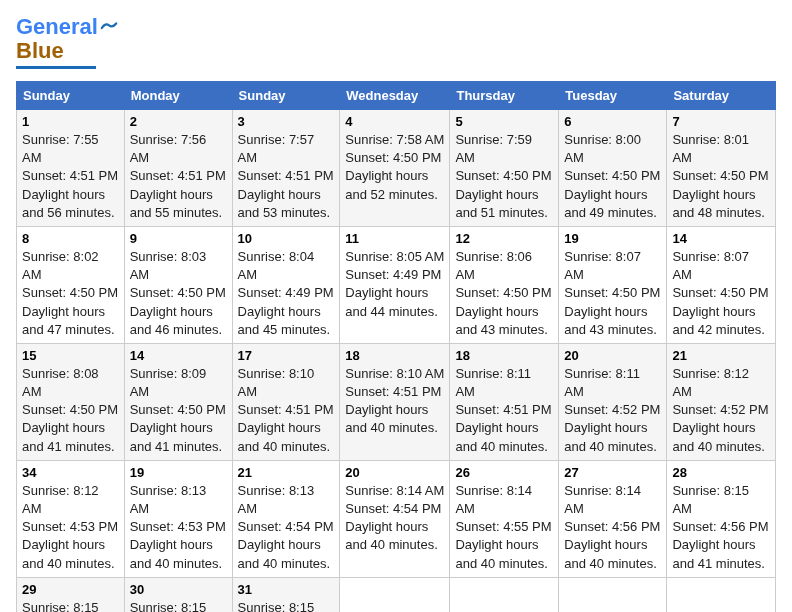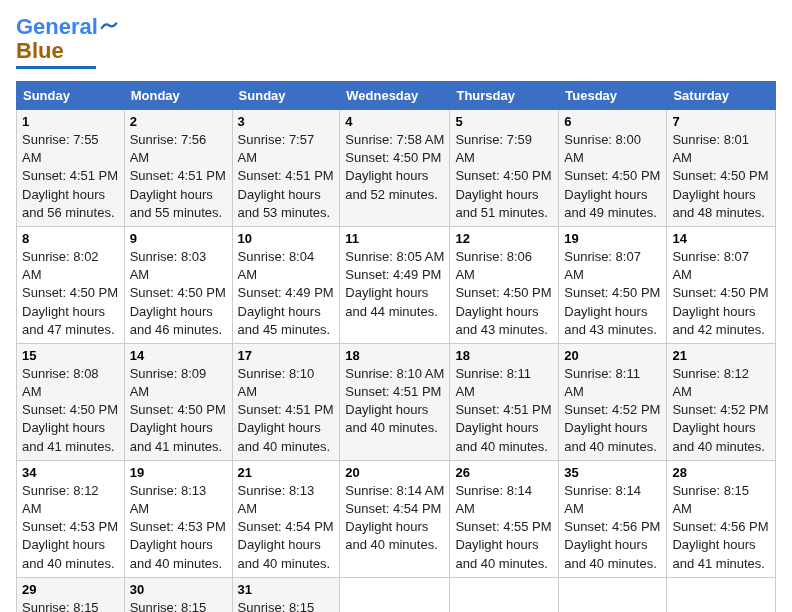--- a/index.html
+++ b/index.html
@@ -230,21 +230,21 @@
         </td>
         <td>
           <span class="day-num">20</span>
           <span class="day-info">Sunrise: 8:14 AM<br>Sunset: 4:54 PM<br>Daylight hours<br>and 40 minutes.</span>
         </td>
         <td>
           <span class="day-num">26</span>
           <span class="day-info">Sunrise: 8:14 AM<br>Sunset: 4:55 PM<br>Daylight hours<br>and 40 minutes.</span>
         </td>
         <td>
-          <span class="day-num">35</span>
+          <span class="day-num">27</span>
           <span class="day-info">Sunrise: 8:14 AM<br>Sunset: 4:56 PM<br>Daylight hours<br>and 40 minutes.</span>
         </td>
         <td>
           <span class="day-num">28</span>
           <span class="day-info">Sunrise: 8:15 AM<br>Sunset: 4:56 PM<br>Daylight hours<br>and 41 minutes.</span>
         </td>
       </tr>
       <tr>
         <td>
           <span class="day-num">29</span>

